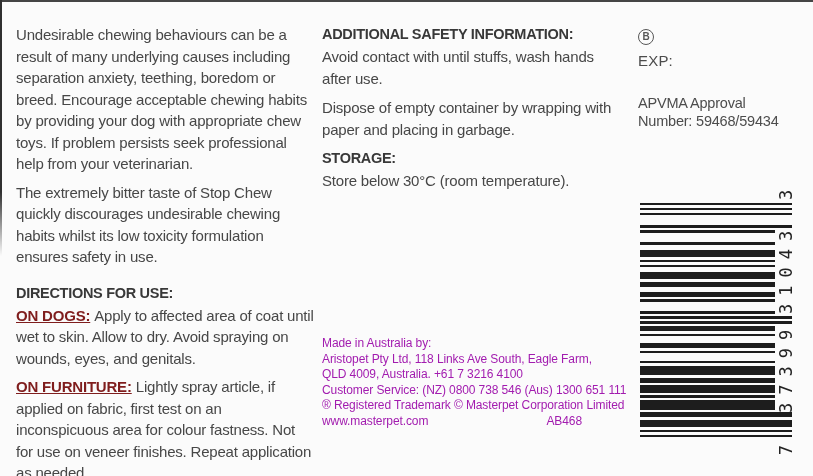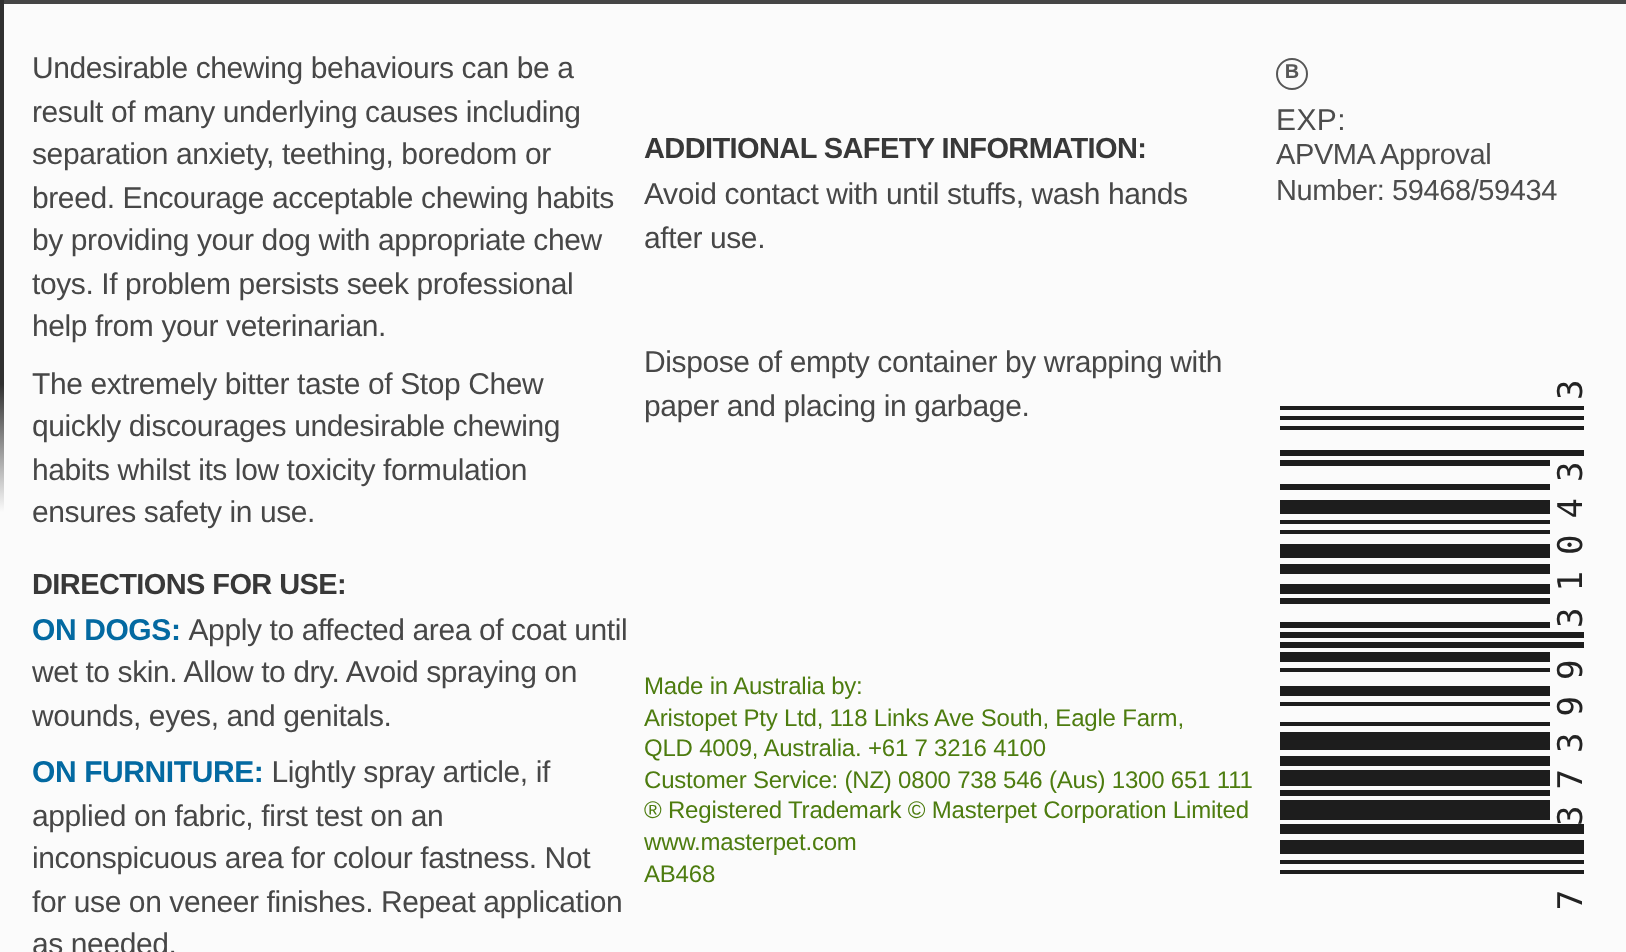--- a/index.html
+++ b/index.html
@@ -14,34 +14,34 @@
                background:linear-gradient(#303030 75%, rgba(48,48,48,0)); }
 
   .col { position:absolute; }
   #col-left   { left:16px;  top:24px; width:298px; }
   #col-middle { left:322px; top:24px; width:302px; }
   #col-right  { left:638px; top:26px; width:165px; }
 
   .body-text { font-size:15px; line-height:21.5px; letter-spacing:-0.2px; margin:0 0 7px 0; }
   .heading   { font-size:14.5px; font-weight:bold; letter-spacing:-0.3px; color:#383838;
                margin:0 0 1px 0; line-height:21px; }
-  .section { margin-bottom:8px;margin-top:41px; }
+  .section { margin-bottom:8px; }
   .dir-heading { margin-top:15px; }
-  .inline-label { font-weight:bold; color:#0369a1; margin-right:4px; }
+  .inline-label { font-weight:bold; color:#7f1d1d; margin-right:4px;text-decoration:underline; }
 
   #fine-print { position:absolute; left:322px; top:336px; width:260px;
-                font-size:12px; line-height:15.6px; letter-spacing:-0.1px; color:#4d7c0f; }
+                font-size:12px; line-height:15.6px; letter-spacing:-0.1px; color:#a21caf; }
   .fp-line { white-space:nowrap; }
-  .fp-row { display:flex; justify-content:space-between;flex-direction:column; }
+  .fp-row { display:flex; justify-content:space-between; }
 
   .circled-b { display:inline-flex; align-items:center; justify-content:center;
                width:14px; height:14px; border:1.6px solid #575757; border-radius:50%;
                font-size:10px; font-weight:bold; color:#575757; }
   .exp { font-size:15px; letter-spacing:0.2px; color:#4c4c4c; margin-top:7px; }
-  .approval { font-size:14.5px; line-height:18px; letter-spacing:-0.2px;
+  .approval { margin-top:25px; font-size:14.5px; line-height:18px; letter-spacing:-0.2px;
               color:#4c4c4c; width:155px; }
 
   
   #barcode { position:absolute; left:640px; top:460px; width:276px; height:170px;
              transform-origin:0 0; transform:rotate(-90deg); }
   #barcode-bars { position:absolute; left:23px; top:0; width:234px; height:152px; }
   .bar { position:absolute; top:0; background:#1d1d1d; }
   .bc-digit { position:absolute; top:134px; font-family:"DejaVu Sans Mono", monospace;
               font-size:17px; line-height:24px; color:#232323; }
   .bc-first { left:0; width:20px; text-align:center; }
@@ -70,20 +70,24 @@
 
 <div class="col" id="col-middle">
   <div class="section">
     <div class="heading">ADDITIONAL SAFETY INFORMATION:</div>
     <p class="body-text">Avoid contact with until stuffs, wash hands after use.</p>
   </div>
   <div class="section">
   </div>
   <div class="section">
     <p class="body-text">Dispose of empty container by wrapping with paper and placing in garbage.</p>
+  </div>
+  <div class="section">
+    <div class="heading">STORAGE:</div>
+    <p class="body-text">Store below 30°C (room temperature).</p>
   </div>
 </div>
 
 <div id="fine-print">
   <div class="fp-line">Made in Australia by:</div>
   <div class="fp-line">Aristopet Pty Ltd, 118 Links Ave South, Eagle Farm,</div>
   <div class="fp-line">QLD 4009, Australia. +61 7 3216 4100</div>
   <div class="fp-line">Customer Service: (NZ) 0800 738 546 (Aus) 1300 651 111</div>
   <div class="fp-line">® Registered Trademark © Masterpet Corporation Limited</div>
   <div class="fp-row">

